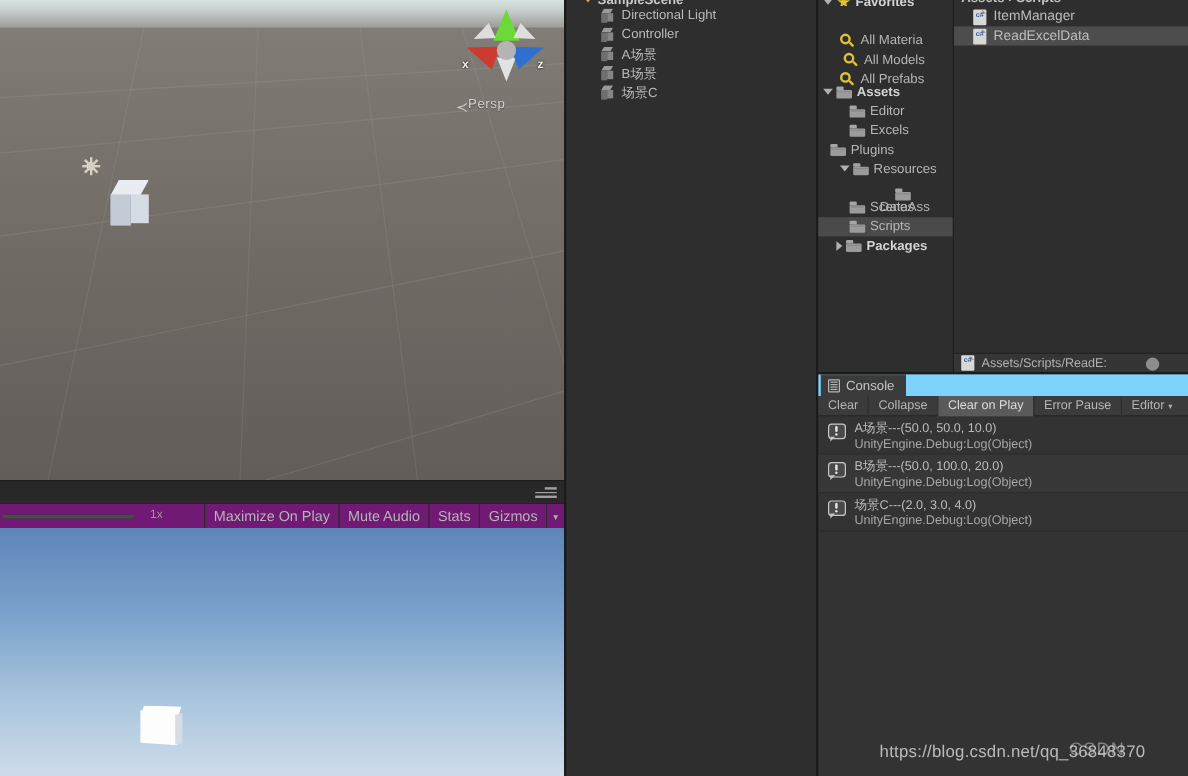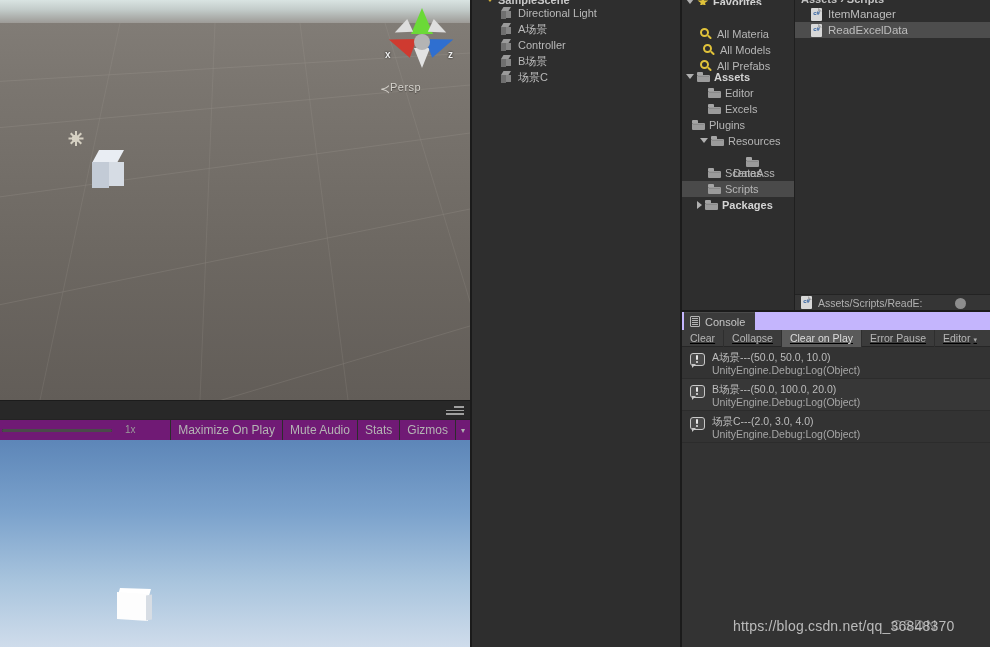--- a/index.html
+++ b/index.html
@@ -322,40 +322,39 @@
 
   
   #console-panel {
     position:absolute; left:682px; top:312px; width:308px; height:335px;
     background:#333333;
   }
   #console-sep {
     position:absolute; left:682px; top:310px; width:308px; height:2px; background:#1b1b1b;
   }
   #console-tabrow {
-    position:absolute; left:0; top:0; width:308px; height:18px; background:#c4b5fd;
+    position:absolute; left:0; top:0; width:308px; height:18px; background:#7dd3fc;
   }
   #console-tab {
     position:absolute; left:2px; top:0; height:18px; padding:0 10px 0 6px;
     background:#3b3b3b; display:flex; align-items:center;
     font-size:11px; color:#c4c4c4; border-top:1px solid #4a4a4a;
   }
   .console-tab-icon {
     width:10px; height:11px; margin-right:5px; position:relative;
     border:1px solid #b5b5b5; border-radius:1px;
   }
   .console-tab-icon:after {
     content:''; position:absolute; left:1px; top:1px; width:6px; height:1px;
     background:#b5b5b5; box-shadow: 0 2px 0 #b5b5b5, 0 4px 0 #b5b5b5, 0 6px 0 #b5b5b5;
   }
   #console-toolbar {
     position:absolute; left:0; top:18px; width:308px; height:17px;
     background:#3b3b3b; display:flex; align-items:center;
     border-bottom:1px solid #262626;
-    text-decoration:underline;
   }
   .ctb {
     font-size:10.5px; color:#b6b6b6; padding:0 8px; height:17px; line-height:17px;
     white-space:nowrap;
   }
   .ctb.active { background:#5a5a5a; color:#dcdcdc; }
   .ctb.sep { border-left:1px solid #2e2e2e; }
   .ctb .caret { font-size:7px; margin-left:3px; color:#aaa; }
 
   #console-list { position:absolute; left:0; top:35px; width:308px; }
@@ -497,29 +496,29 @@
             <span class="grf"></span>
           </span>
           <span>Directional Light</span>
         </div>
         <div class="h-row">
           <span class="go-icon">
             <span class="gtopf"></span>
             <span class="glf"></span>
             <span class="grf"></span>
           </span>
-          <span>A场景</span>
+          <span>Controller</span>
         </div>
         <div class="h-row">
           <span class="go-icon">
             <span class="gtopf"></span>
             <span class="glf"></span>
             <span class="grf"></span>
           </span>
-          <span>Controller</span>
+          <span>A场景</span>
         </div>
         <div class="h-row">
           <span class="go-icon">
             <span class="gtopf"></span>
             <span class="glf"></span>
             <span class="grf"></span>
           </span>
           <span>B场景</span>
         </div>
         <div class="h-row">

